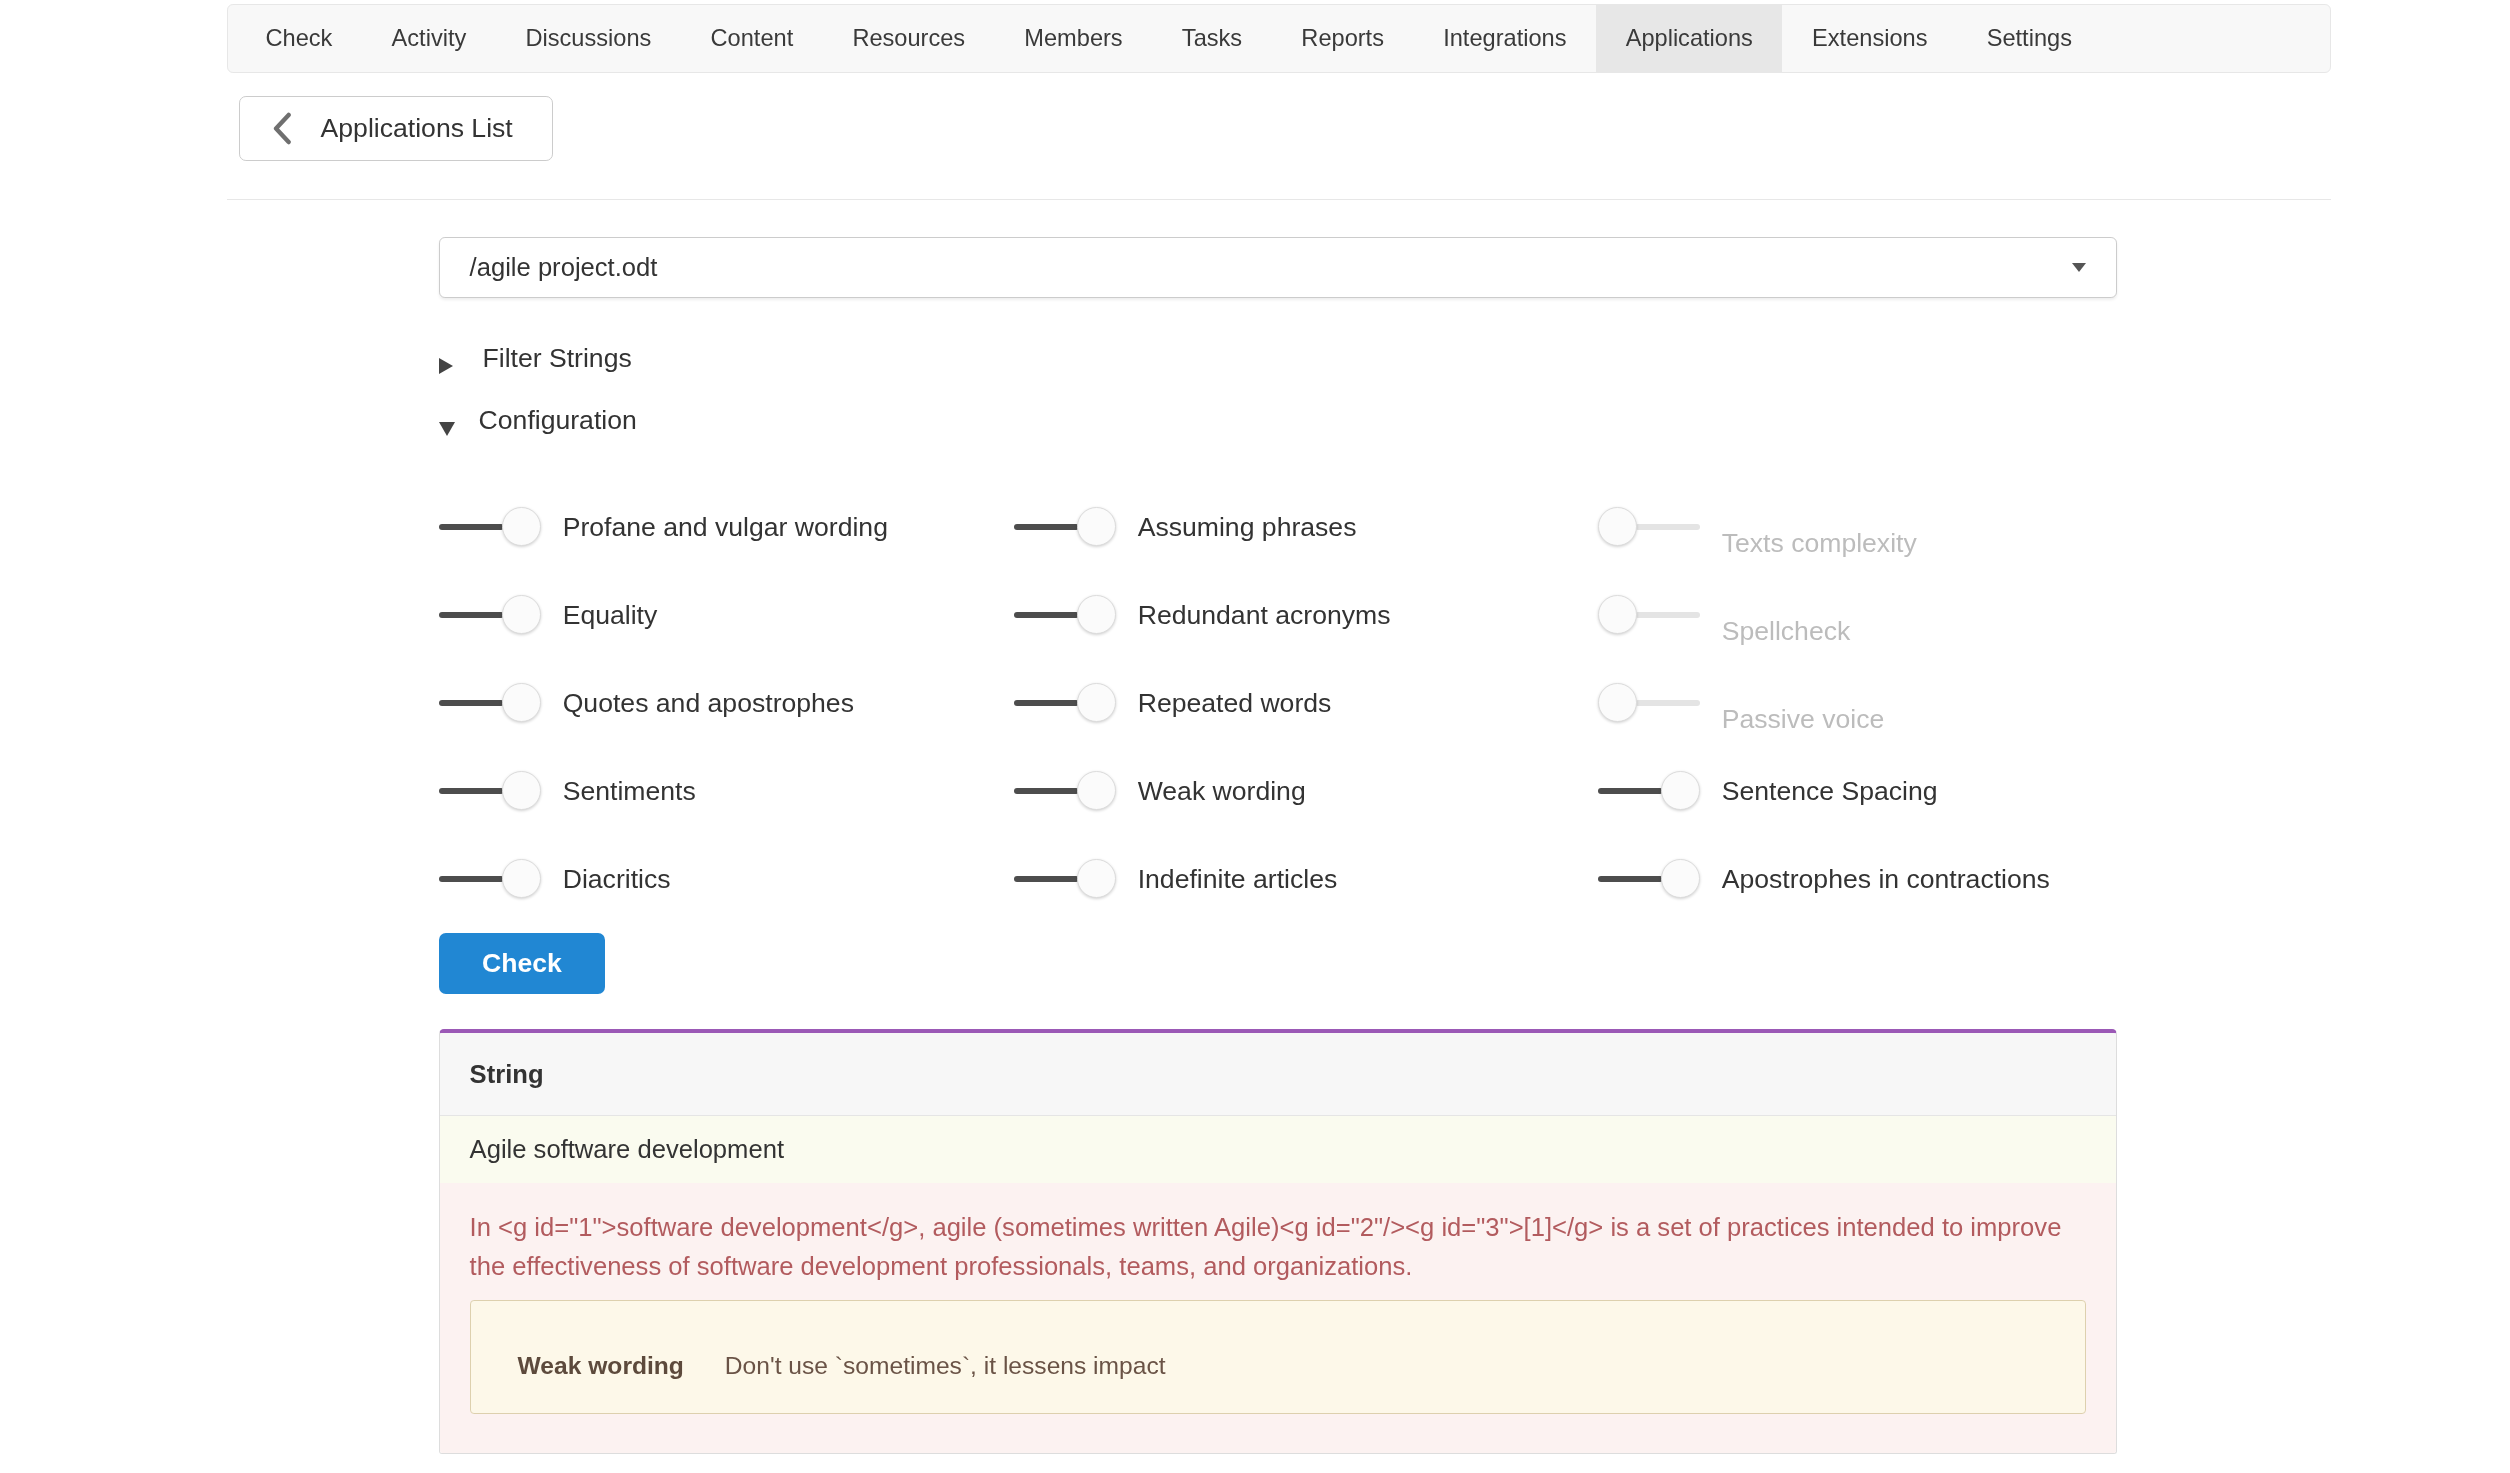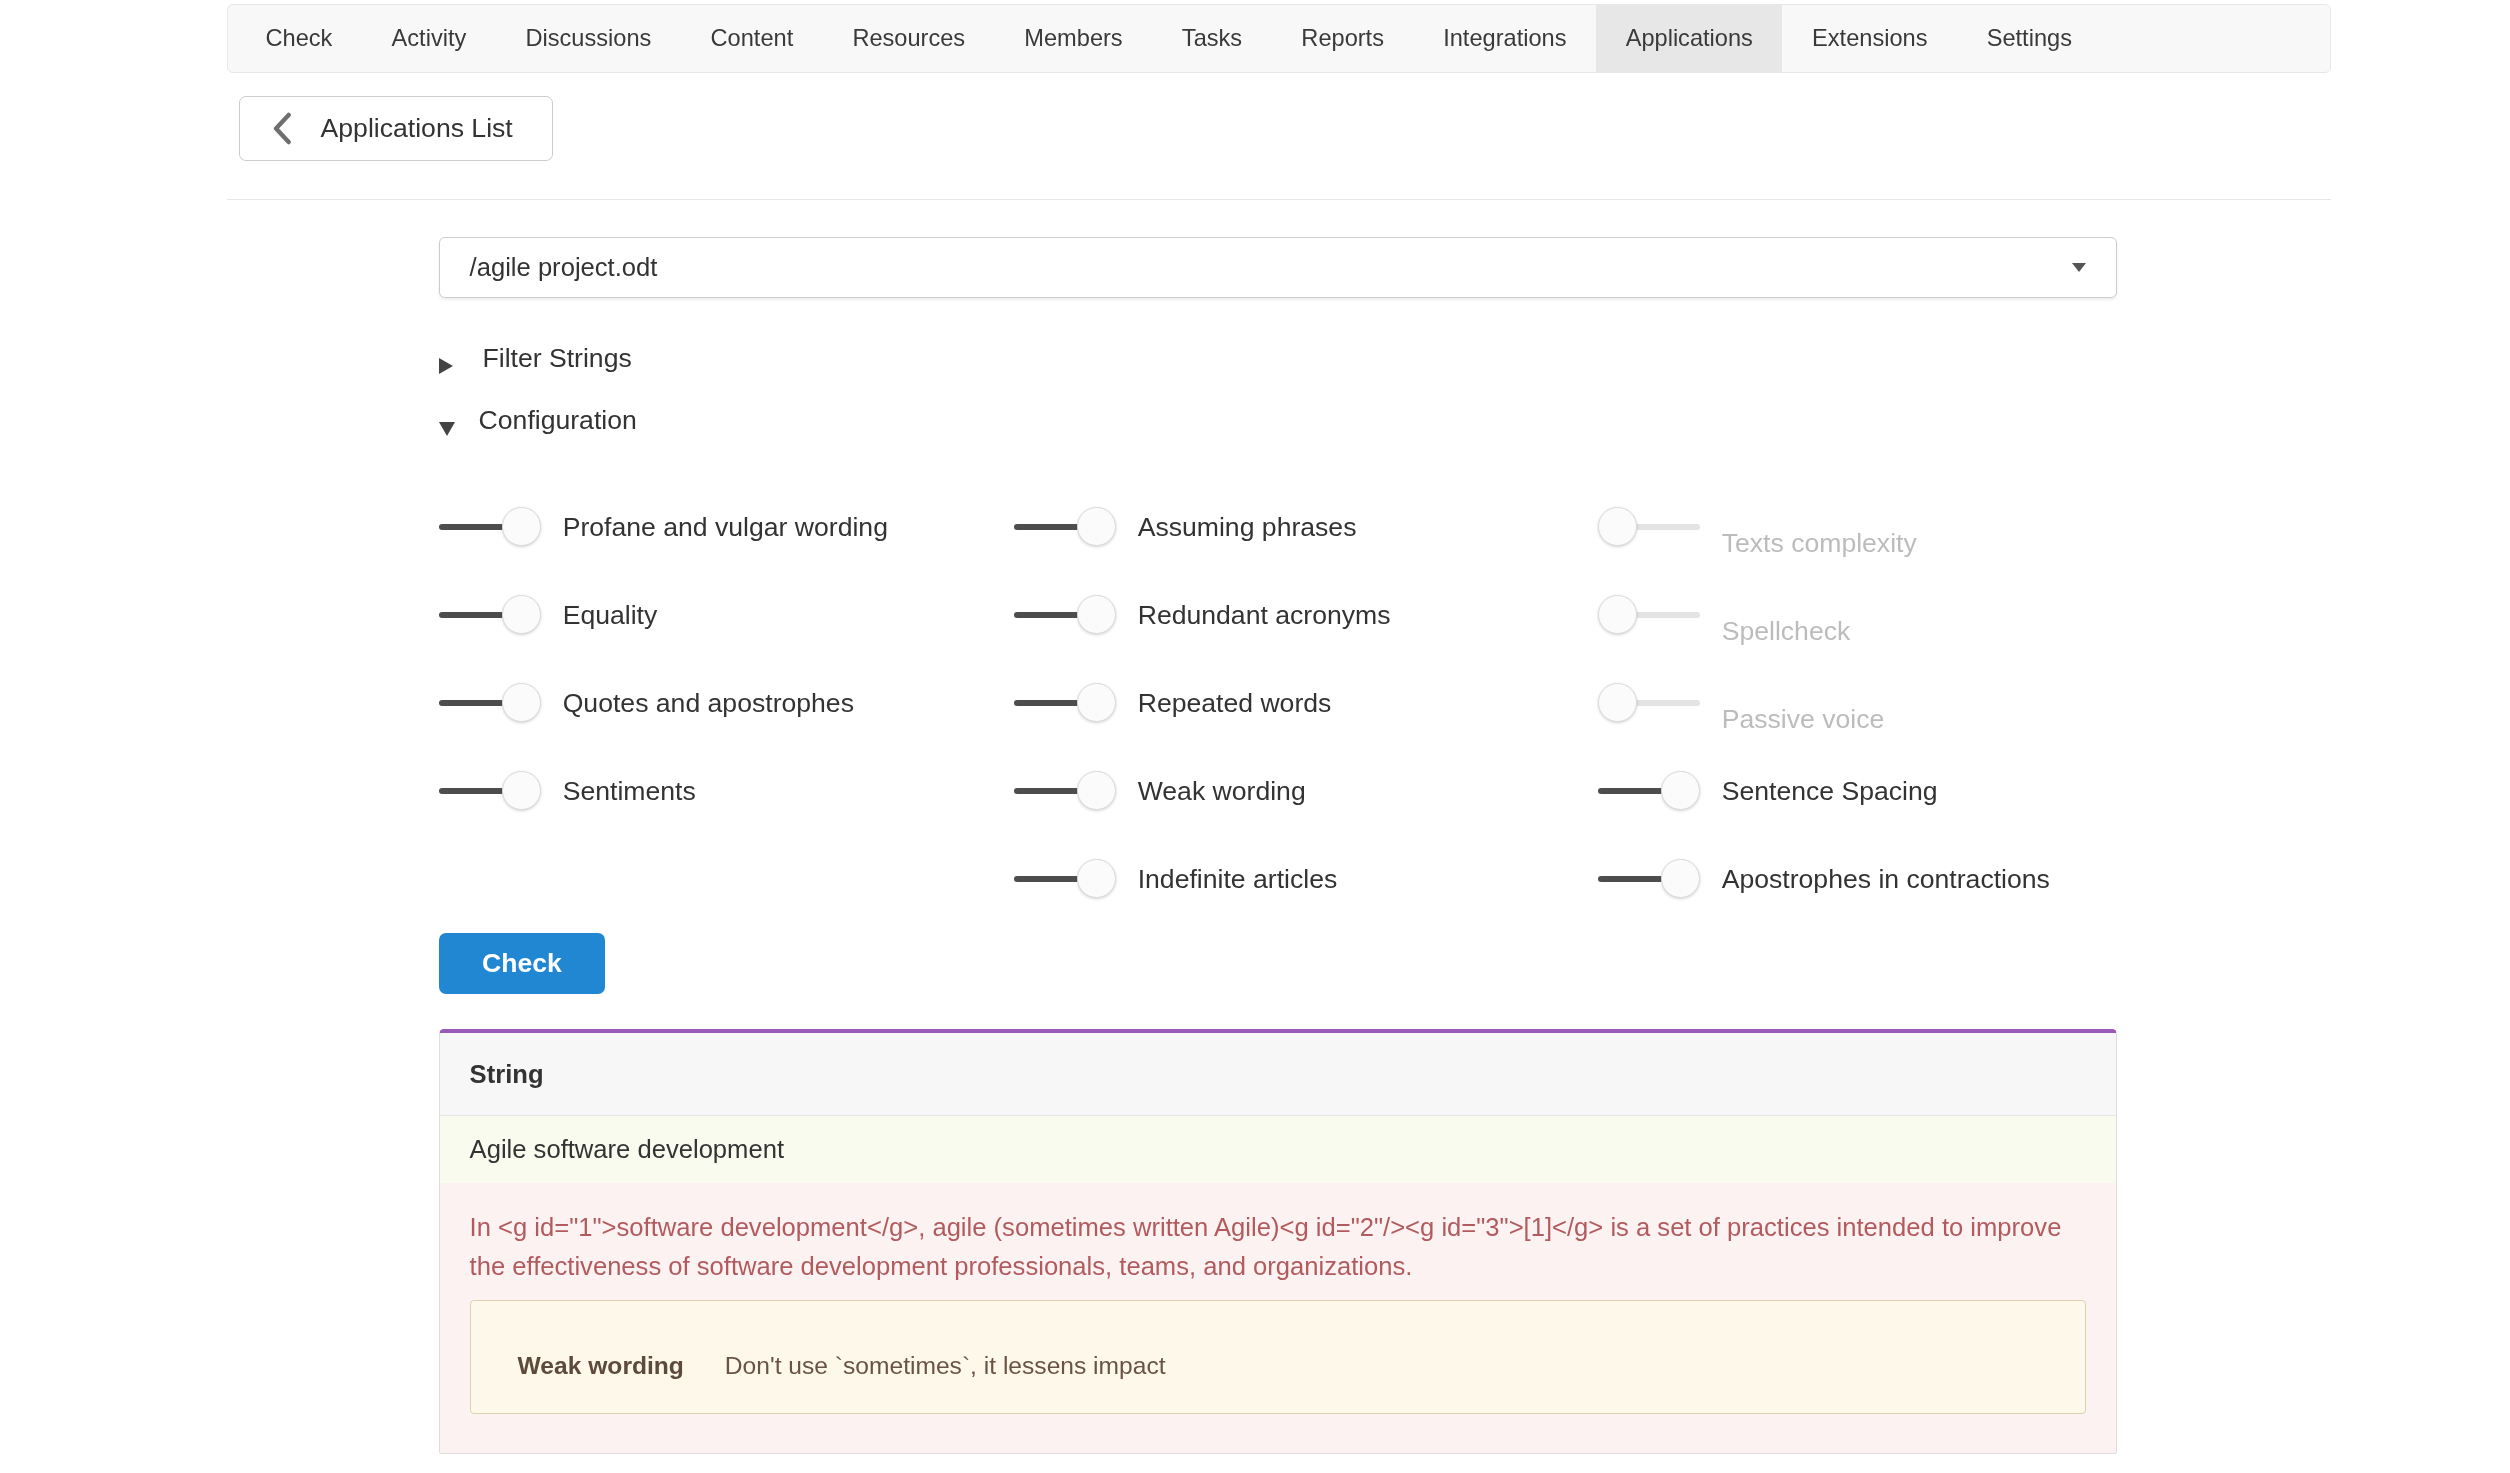--- a/index.html
+++ b/index.html
@@ -260,20 +260,27 @@
                 <span class="knob"></span>
               </span>
               <span class="toggle-label">Quotes and apostrophes</span>
             </div>
             <div class="toggle-row on">
               <span class="switch">
                 <span class="track"></span>
                 <span class="knob"></span>
               </span>
               <span class="toggle-label">Sentiments</span>
+            </div>
+            <div class="toggle-row on">
+              <span class="switch">
+                <span class="track"></span>
+                <span class="knob"></span>
+              </span>
+              <span class="toggle-label">Diacritics</span>
             </div>
           </div>
           <div class="toggle-col">
             <div class="toggle-row on">
               <span class="switch">
                 <span class="track"></span>
                 <span class="knob"></span>
               </span>
               <span class="toggle-label">Assuming phrases</span>
             </div>

